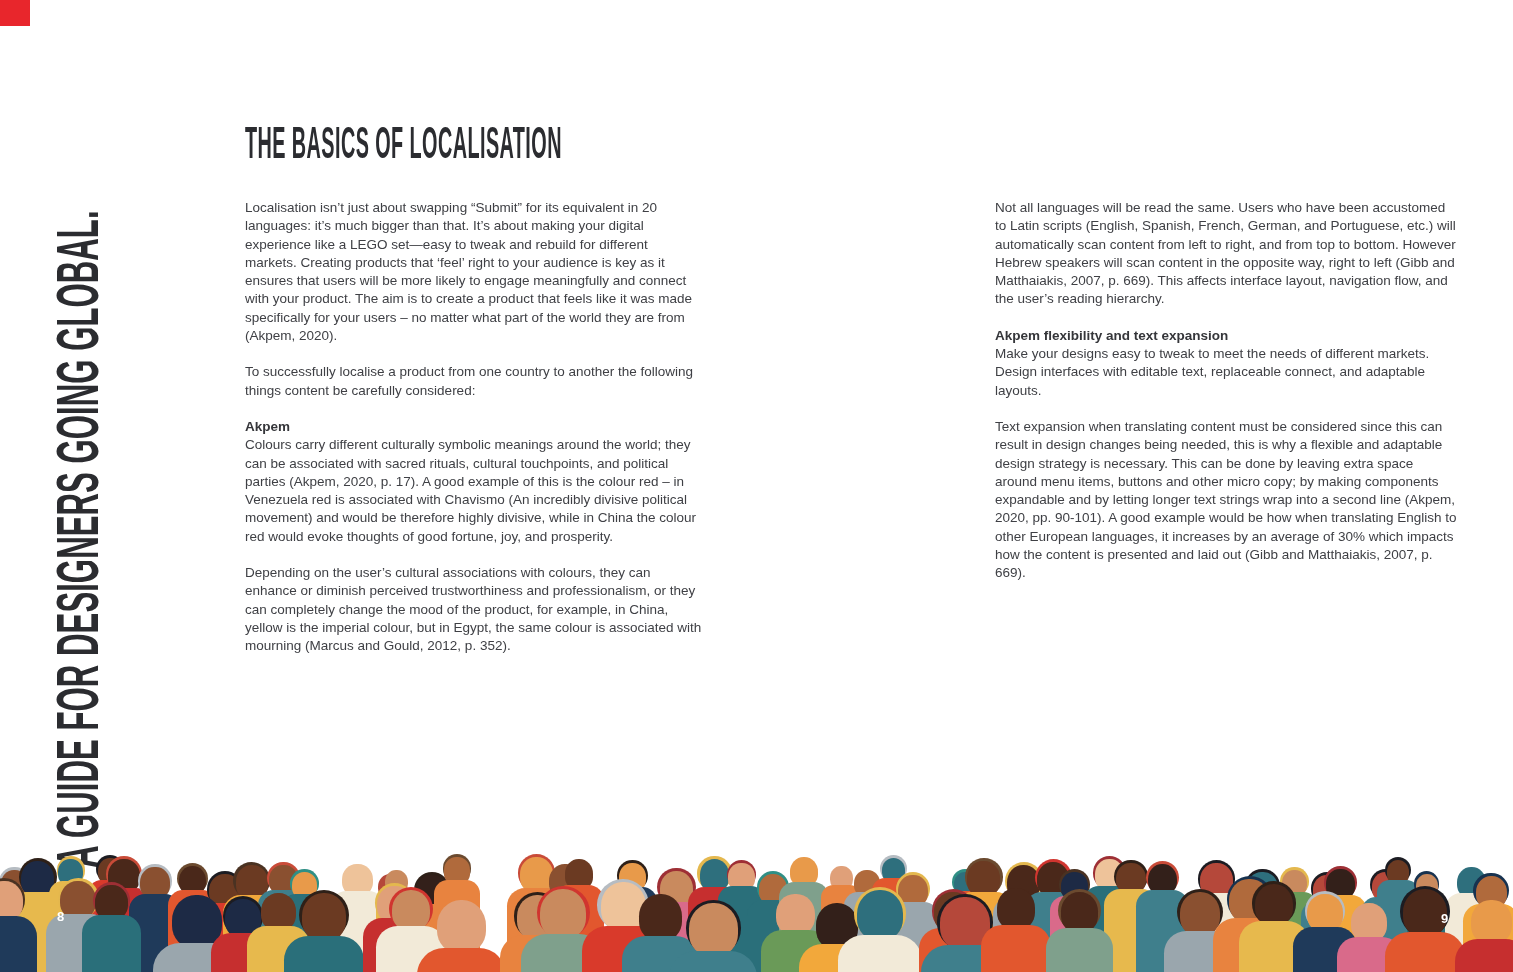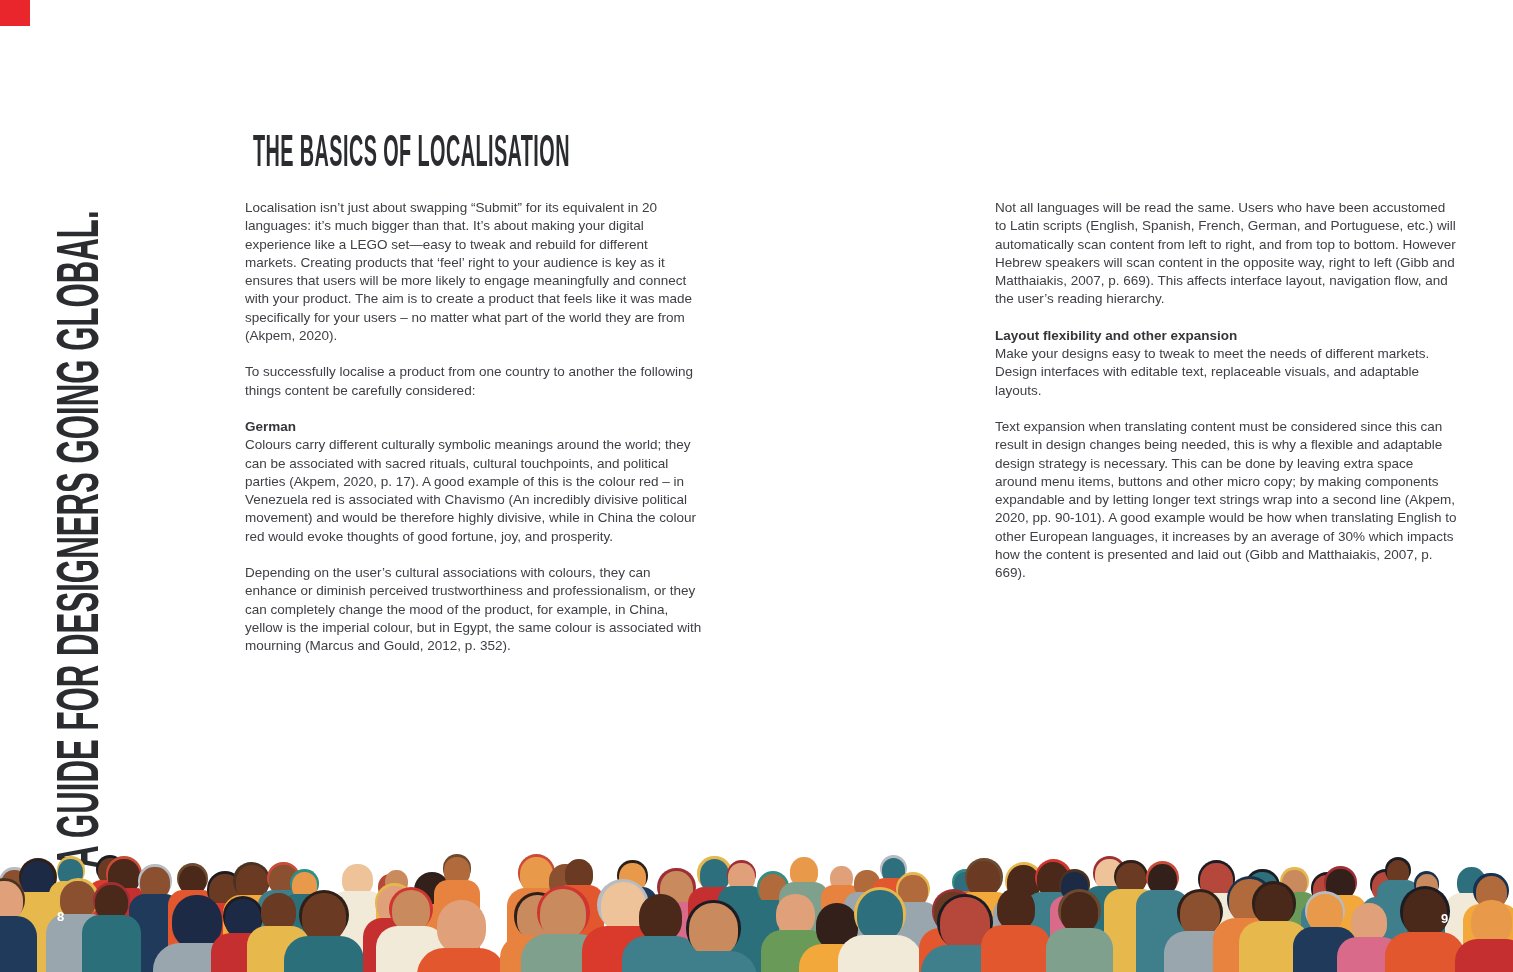--- a/index.html
+++ b/index.html
@@ -34,21 +34,21 @@
     line-height: 56px;
     font-weight: 700;
     letter-spacing: 0px;
     color: var(--title_text, #2b2c30);
     transform-origin: 0 0;
     transform: translate(56px, 702px) rotate(180deg) scaleY(0.52);
   }
   .article-title {
     position: absolute;
     left: 245px; top: 120px;
-    margin: 8px;
+    margin: 0;
     font-size: 45px;
     line-height: 1;
     font-weight: 700;
     color: var(--title_text, #2b2c30);
     white-space: nowrap;
   }
   .article-title .condense {
     display: inline-block;
     transform: scale(0.44, 1);
     transform-origin: left top;
@@ -100,29 +100,29 @@
 
   <div class="spine">
     <div class="spine-inner">A GUIDE FOR DESIGNERS GOING GLOBAL.</div>
   </div>
 
   <h1 class="article-title"><span class="condense">THE BASICS OF LOCALISATION</span></h1>
 
   <div class="col col-left">
     <p>Localisation isn’t just about swapping “Submit” for its equivalent in 20 languages: it’s much bigger than that. It’s about making your digital experience like a LEGO set—easy to tweak and rebuild for different markets. Creating products that ‘feel’ right to your audience is key as it ensures that users will be more likely to engage meaningfully and connect with your product. The aim is to create a product that feels like it was made specifically for your users – no matter what part of the world they are from (Akpem, 2020).</p>
     <p>To successfully localise a product from one country to another the following things content be carefully considered:</p>
-    <h3>German</h3>
+    <h3>Akpem</h3>
     <p>Colours carry different culturally symbolic meanings around the world; they can be associated with sacred rituals, cultural touchpoints, and political parties (Akpem, 2020, p. 17). A good example of this is the colour red – in Venezuela red is associated with Chavismo (An incredibly divisive political movement) and would be therefore highly divisive, while in China the colour red would evoke thoughts of good fortune, joy, and prosperity.</p>
     <p>Depending on the user’s cultural associations with colours, they can enhance or diminish perceived trustworthiness and professionalism, or they can completely change the mood of the product, for example, in China, yellow is the imperial colour, but in Egypt, the same colour is associated with mourning (Marcus and Gould, 2012, p. 352).</p>
   </div>
 
   <div class="col col-right">
     <p>Not all languages will be read the same. Users who have been accustomed to Latin scripts (English, Spanish, French, German, and Portuguese, etc.) will automatically scan content from left to right, and from top to bottom. However Hebrew speakers will scan content in the opposite way, right to left (Gibb and Matthaiakis, 2007, p. 669). This affects interface layout, navigation flow, and the user’s reading hierarchy.</p>
-    <h3>Layout flexibility and other expansion</h3>
-    <p>Make your designs easy to tweak to meet the needs of different markets. Design interfaces with editable text, replaceable visuals, and adaptable layouts.</p>
+    <h3>Akpem flexibility and text expansion</h3>
+    <p>Make your designs easy to tweak to meet the needs of different markets. Design interfaces with editable text, replaceable connect, and adaptable layouts.</p>
     <p>Text expansion when translating content must be considered since this can result in design changes being needed, this is why a flexible and adaptable design strategy is necessary. This can be done by leaving extra space around menu items, buttons and other micro copy; by making components expandable and by letting longer text strings wrap into a second line (Akpem, 2020, pp. 90-101). A good example would be how when translating English to other European languages, it increases by an average of 30% which impacts how the content is presented and laid out (Gibb and Matthaiakis, 2007, p. 669).</p>
   </div>
 
   <div class="crowd" id="crowd">
       <div class="person" style="left: -12.4104px; width: 53.5708px; height: 118px; z-index: 1;">
         <div style="left: 11.5177px; top: 12.6236px; width: 30.5354px; height: 30.5354px; border-radius: 50%; background: rgb(182, 188, 194);"></div>
         <div style="left: 13.3927px; top: 15.6236px; width: 26.7854px; height: 28.7943px; border-radius: 48% 48% 42% 42%; background: rgb(138, 80, 48);"></div>
         <div style="left: 2.67854px; top: 39.418px; width: 48.2138px; height: 84.582px; border-radius: 14.732px 14.732px 0px 0px; background: rgb(242, 168, 59);"></div>
       </div>
       <div class="person" style="left: 4.20218px; width: 66.9954px; height: 118px; z-index: 1;">

